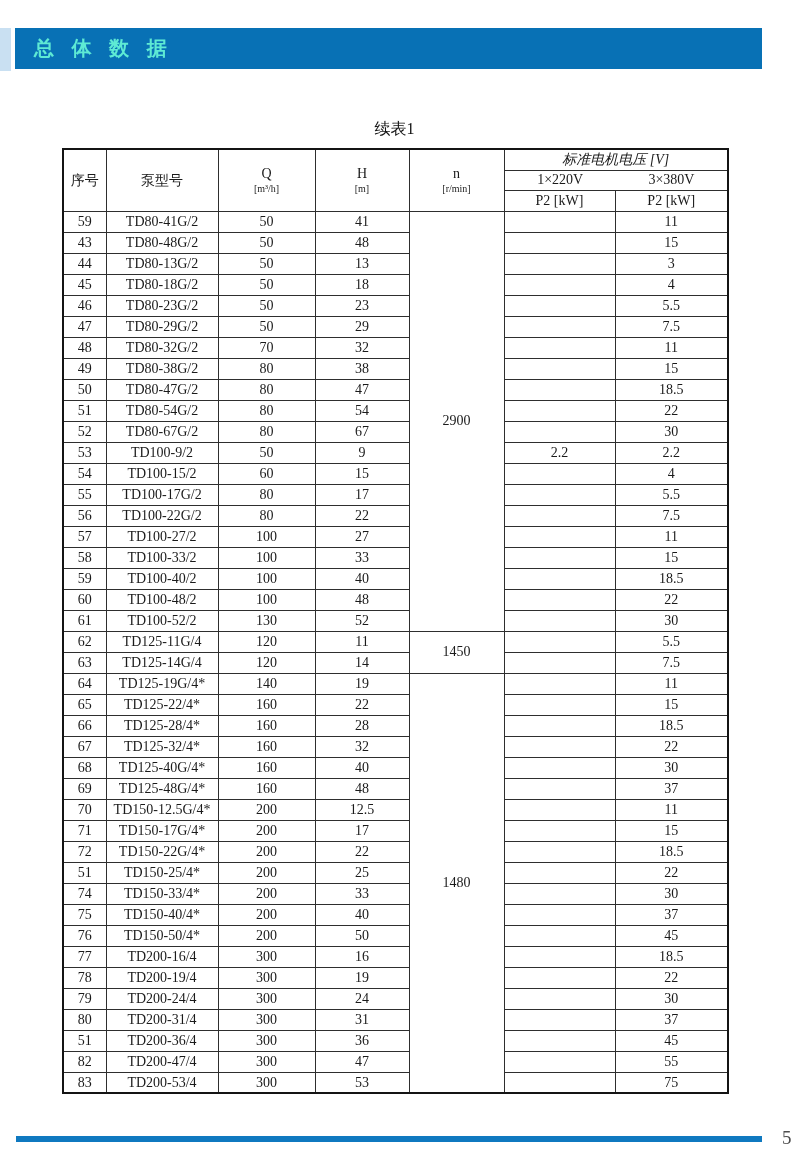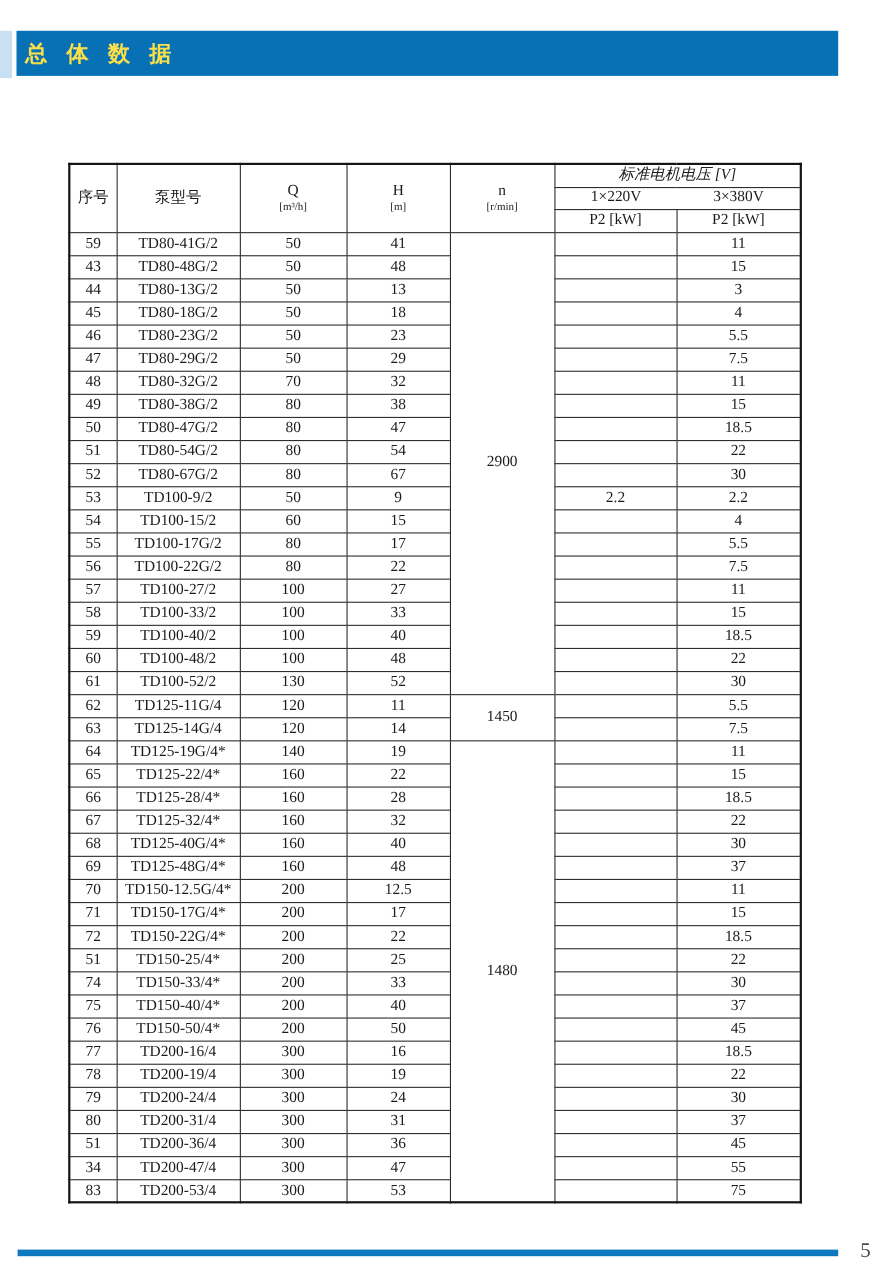--- a/index.html
+++ b/index.html
@@ -7,22 +7,22 @@
     width:800px;height:1158px;position:relative;background:#ffffff;
     font-family:"Liberation Serif","DejaVu Serif",serif;color:#1a1a1a;
   }
   .page{position:absolute;inset:0;background:#ffffff;overflow:hidden;}
   .edge-strip{position:absolute;left:0;top:28px;width:11px;height:43px;background:#c9e0f2;}
   .banner{
     position:absolute;left:15px;top:28px;width:747px;height:41px;
     display:flex;align-items:center;
   }
   .banner-title{
-    color:#fde047;font-family:"Liberation Sans","DejaVu Sans",sans-serif;
-    font-weight:bold;font-size:20px;letter-spacing:6px;padding-left:8px;
+    color:#5eead4;font-family:"Liberation Sans","DejaVu Sans",sans-serif;
+    font-weight:bold;font-size:20px;letter-spacing:6px;padding-left:19px;
   }
   .caption{
     position:absolute;left:62px;top:119px;width:665px;height:22px;
     text-align:center;font-size:16px;color:#111;
   }
   table.pump{
     position:absolute;left:62px;top:148px;width:665px;
     border-collapse:collapse;table-layout:fixed;
     border:2px solid #141414;
   }
@@ -52,20 +52,21 @@
 <body>
 
 <div class="page">
 
   <div class="edge-strip"></div>
 
   <div class="banner" style="background: rgb(8, 113, 181);">
     <span class="banner-title">总 体 数 据</span>
   </div>
 
+  <div class="caption">续表1</div>
 
   <table class="pump">
     <colgroup>
       <col style="width:43px">
         <col style="width:112px">
         <col style="width:97px">
       <col style="width:94px">
         <col style="width:95px">
         <col style="width:111px">
         <col style="width:113px">
@@ -419,21 +420,21 @@
         </tr>
         <tr>
           <td class="c-no">51</td>
           <td class="c-model">TD200-36/4</td>
           <td class="c-q">300</td>
           <td class="c-h">36</td>
           <td class="c-p220"></td>
           <td class="c-p380">45</td>
         </tr>
         <tr>
-          <td class="c-no">34</td>
+          <td class="c-no">82</td>
           <td class="c-model">TD200-47/4</td>
           <td class="c-q">300</td>
           <td class="c-h">47</td>
           <td class="c-p220"></td>
           <td class="c-p380">55</td>
         </tr>
         <tr>
           <td class="c-no">83</td>
           <td class="c-model">TD200-53/4</td>
           <td class="c-q">300</td>

